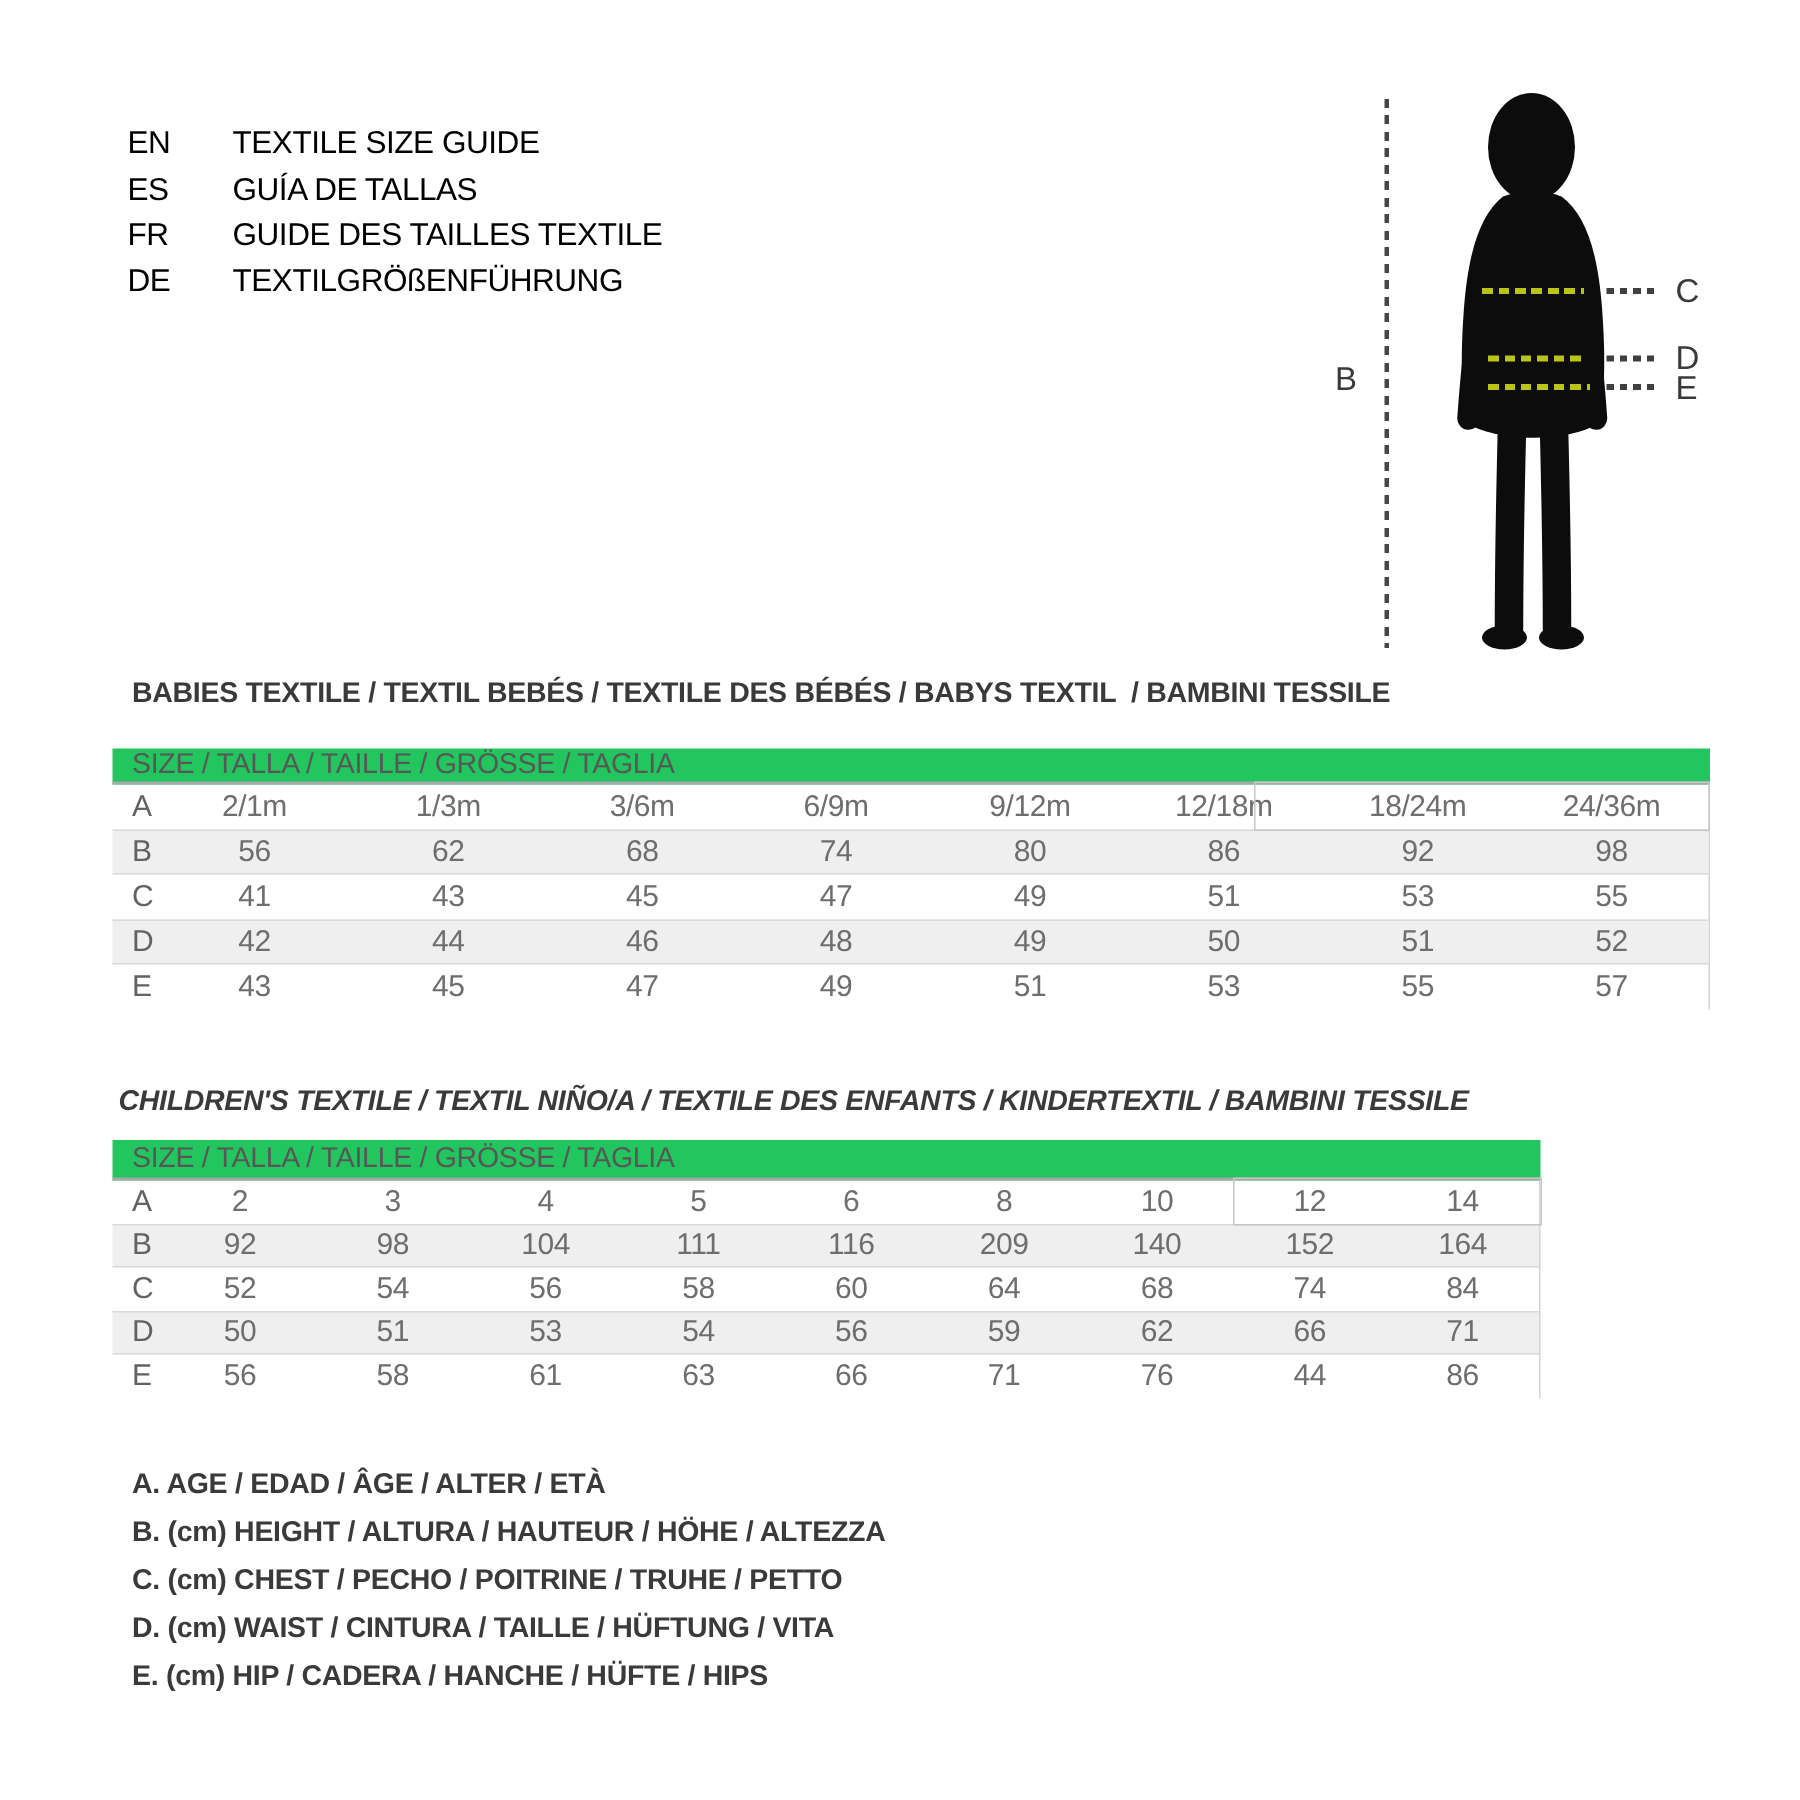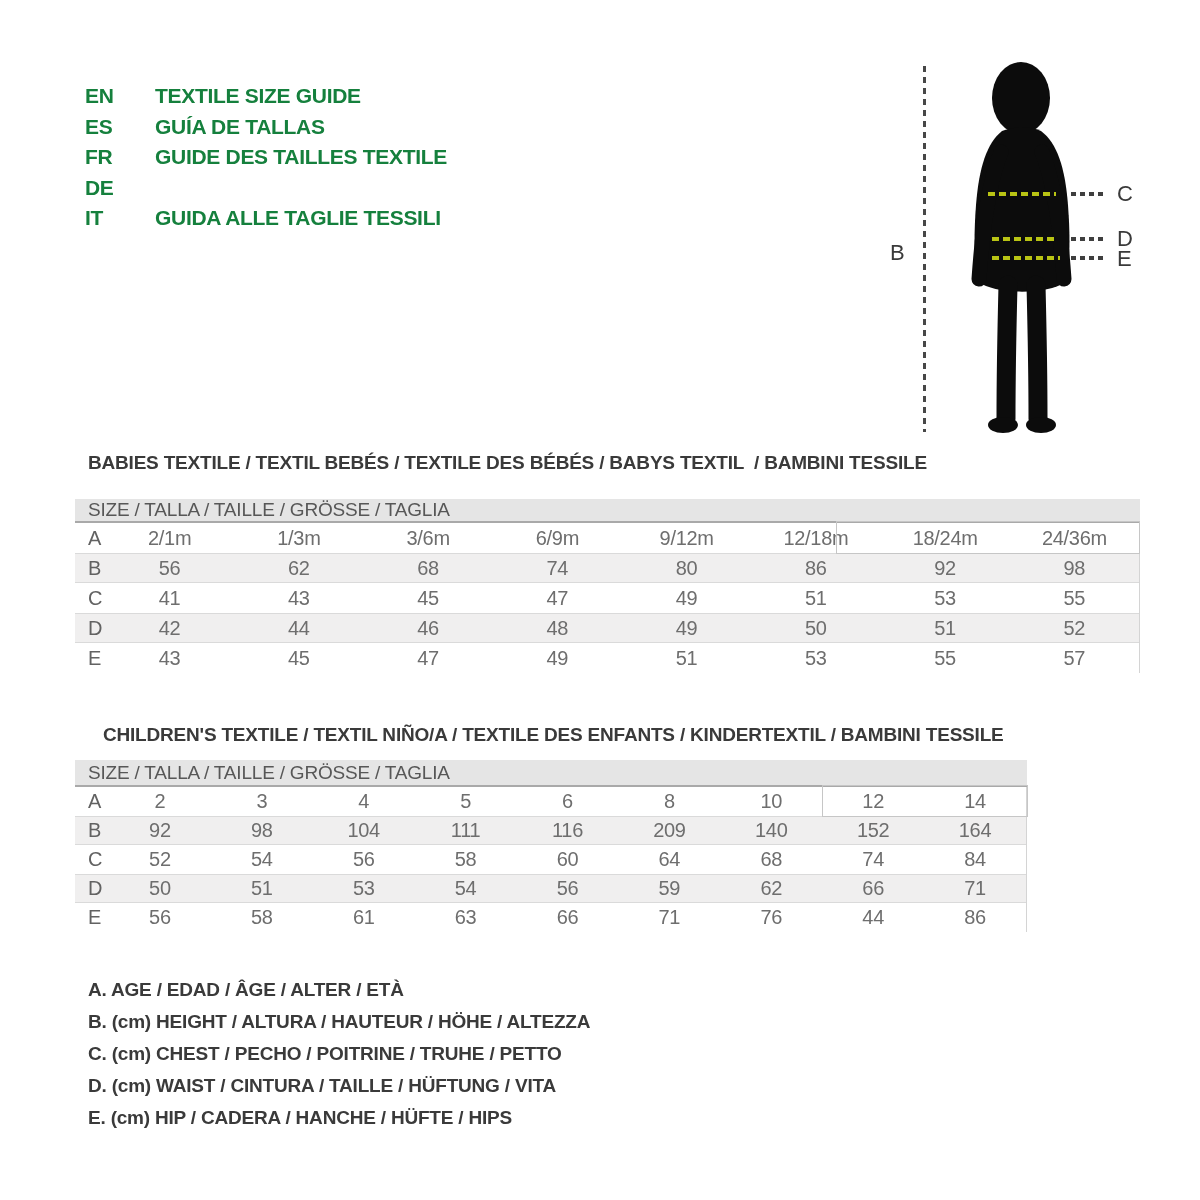--- a/index.html
+++ b/index.html
@@ -5,41 +5,41 @@
 <style>
   html,body{margin:0;padding:0;background:#ffffff;}
   .canvas{
     position:relative;width:1200px;height:1200px;background:#ffffff;
     font-family:"Liberation Sans",sans-serif;overflow:hidden;
   }
 
   
   .lang-block{position:absolute;left:85px;top:81px;}
   .lang-row{height:30.5px;display:flex;align-items:center;
-    font-size:21px;font-weight:700;color:#15803d;letter-spacing:-0.3px;}
+    font-size:21px;font-weight:400;color:#000000;letter-spacing:-0.3px;}
   .lang-code{width:70px;flex:0 0 70px;}
   .lang-label{white-space:pre;}
 
   
   .fig-svg{position:absolute;left:920px;top:55px;}
   .dash-vert{position:absolute;width:3px;
     background:repeating-linear-gradient(180deg,#474747 0 6px,transparent 6px 11px);}
   .dash-yellow{position:absolute;height:4px;
     background:repeating-linear-gradient(90deg,#b9c414 0 7px,transparent 7px 11px);}
   .dash-dark{position:absolute;height:4px;
     background:repeating-linear-gradient(90deg,#3f3f3f 0 5px,transparent 5px 9px);}
   .fig-label{position:absolute;font-size:22px;color:#3a3a3a;letter-spacing:-0.3px;}
 
   
   .section-title{position:absolute;font-size:19px;font-weight:700;color:#3a3a3a;
     letter-spacing:-0.2px;white-space:pre;}
 
   
   .table{position:absolute;}
-  .thead{background:#e5e5e5;color:#575757;border-bottom:2px solid #a9a9a9;
+  .thead{background:#22c55e;color:#575757;border-bottom:2px solid #a9a9a9;
     display:flex;align-items:center;padding-left:13px;box-sizing:border-box;
     font-size:19px;letter-spacing:-0.2px;white-space:pre;}
   .rows-wrap{border-right:1px solid #d4d4d4;box-sizing:border-box;}
   .trow{display:grid;box-sizing:border-box;}
   .table.babies .thead{height:24px;width:1065px;}
   .table.babies .trow{grid-template-columns:30px repeat(8,1fr);height:30px;}
   .table.children .thead{height:27px;width:952px;}
   .table.children .trow{grid-template-columns:34px repeat(9,1fr);height:29px;}
   .trow.alt{background:#f0efef;border-top:1px solid #dadada;border-bottom:1px solid #dadada;}
   .cell{display:flex;align-items:center;justify-content:center;
@@ -67,24 +67,21 @@
     <div class="lang-row">
       <span class="lang-code">ES</span>
       <span class="lang-label">GUÍA DE TALLAS</span>
     </div>
     <div class="lang-row">
       <span class="lang-code">FR</span>
       <span class="lang-label">GUIDE DES TAILLES TEXTILE</span>
     </div>
     <div class="lang-row">
       <span class="lang-code">DE</span>
-    </div>
-    <div class="lang-row">
-      <span class="lang-code">IT</span>
-      <span class="lang-label">GUIDA ALLE TAGLIE TESSILI</span>
+      <span class="lang-label">TEXTILGRÖßENFÜHRUNG</span>
     </div>
   </div>
 
   <svg class="fig-svg" width="200" height="390" viewBox="0 0 200 390">
     <g fill="#0c0c0c" stroke="none">
       <ellipse cx="101" cy="43" rx="29" ry="36"></ellipse>
       <path d="M 82 76 C 94 71 110 71 121 76 C 137 88 145 112 148 150
                C 151 190 149 214 146 227 C 126 240 78 240 58 227
                C 55 214 53 190 56 150 C 59 112 67 88 82 76 Z"></path>
     </g>
@@ -171,21 +168,21 @@
           <div class="cell">49</div>
           <div class="cell">51</div>
           <div class="cell">53</div>
           <div class="cell">55</div>
           <div class="cell">57</div>
         </div>
       </div>
   </div>
   <div class="hl-box" style="left:836px;top:521px;width:304px;height:33px;"></div>
 
-  <div class="section-title" style="left:103px;top:724px;">CHILDREN'S TEXTILE / TEXTIL NIÑO/A / TEXTILE DES ENFANTS / KINDERTEXTIL / BAMBINI TESSILE</div>
+  <div class="section-title" style="left:79px;top:724px;font-style:italic;">CHILDREN'S TEXTILE / TEXTIL NIÑO/A / TEXTILE DES ENFANTS / KINDERTEXTIL / BAMBINI TESSILE</div>
   <div class="table children" style="left:75px;top:760px;width:952px;">
     <div class="thead">SIZE / TALLA / TAILLE / GRÖSSE / TAGLIA</div>
     <div class="rows-wrap">
         <div class="trow">
           <div class="cell label">A</div>
           <div class="cell">2</div>
           <div class="cell">3</div>
           <div class="cell">4</div>
           <div class="cell">5</div>
           <div class="cell">6</div>

